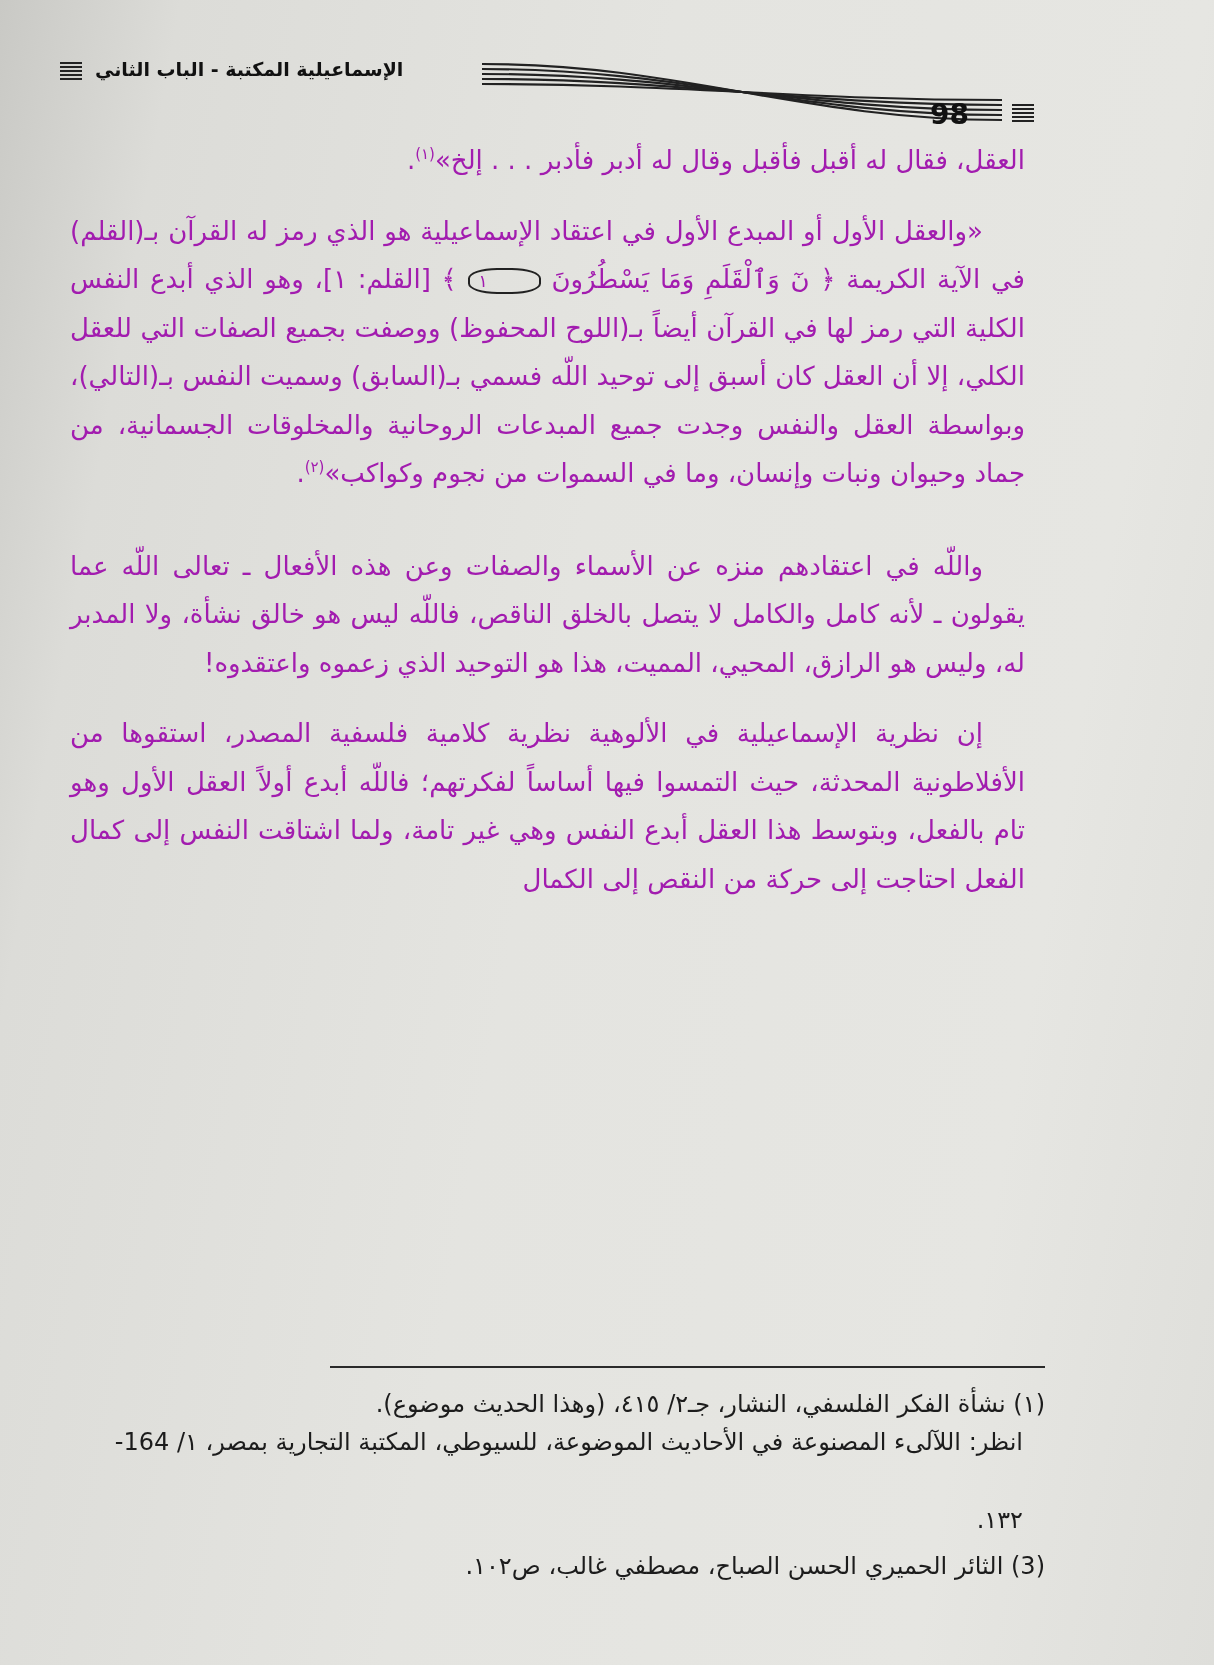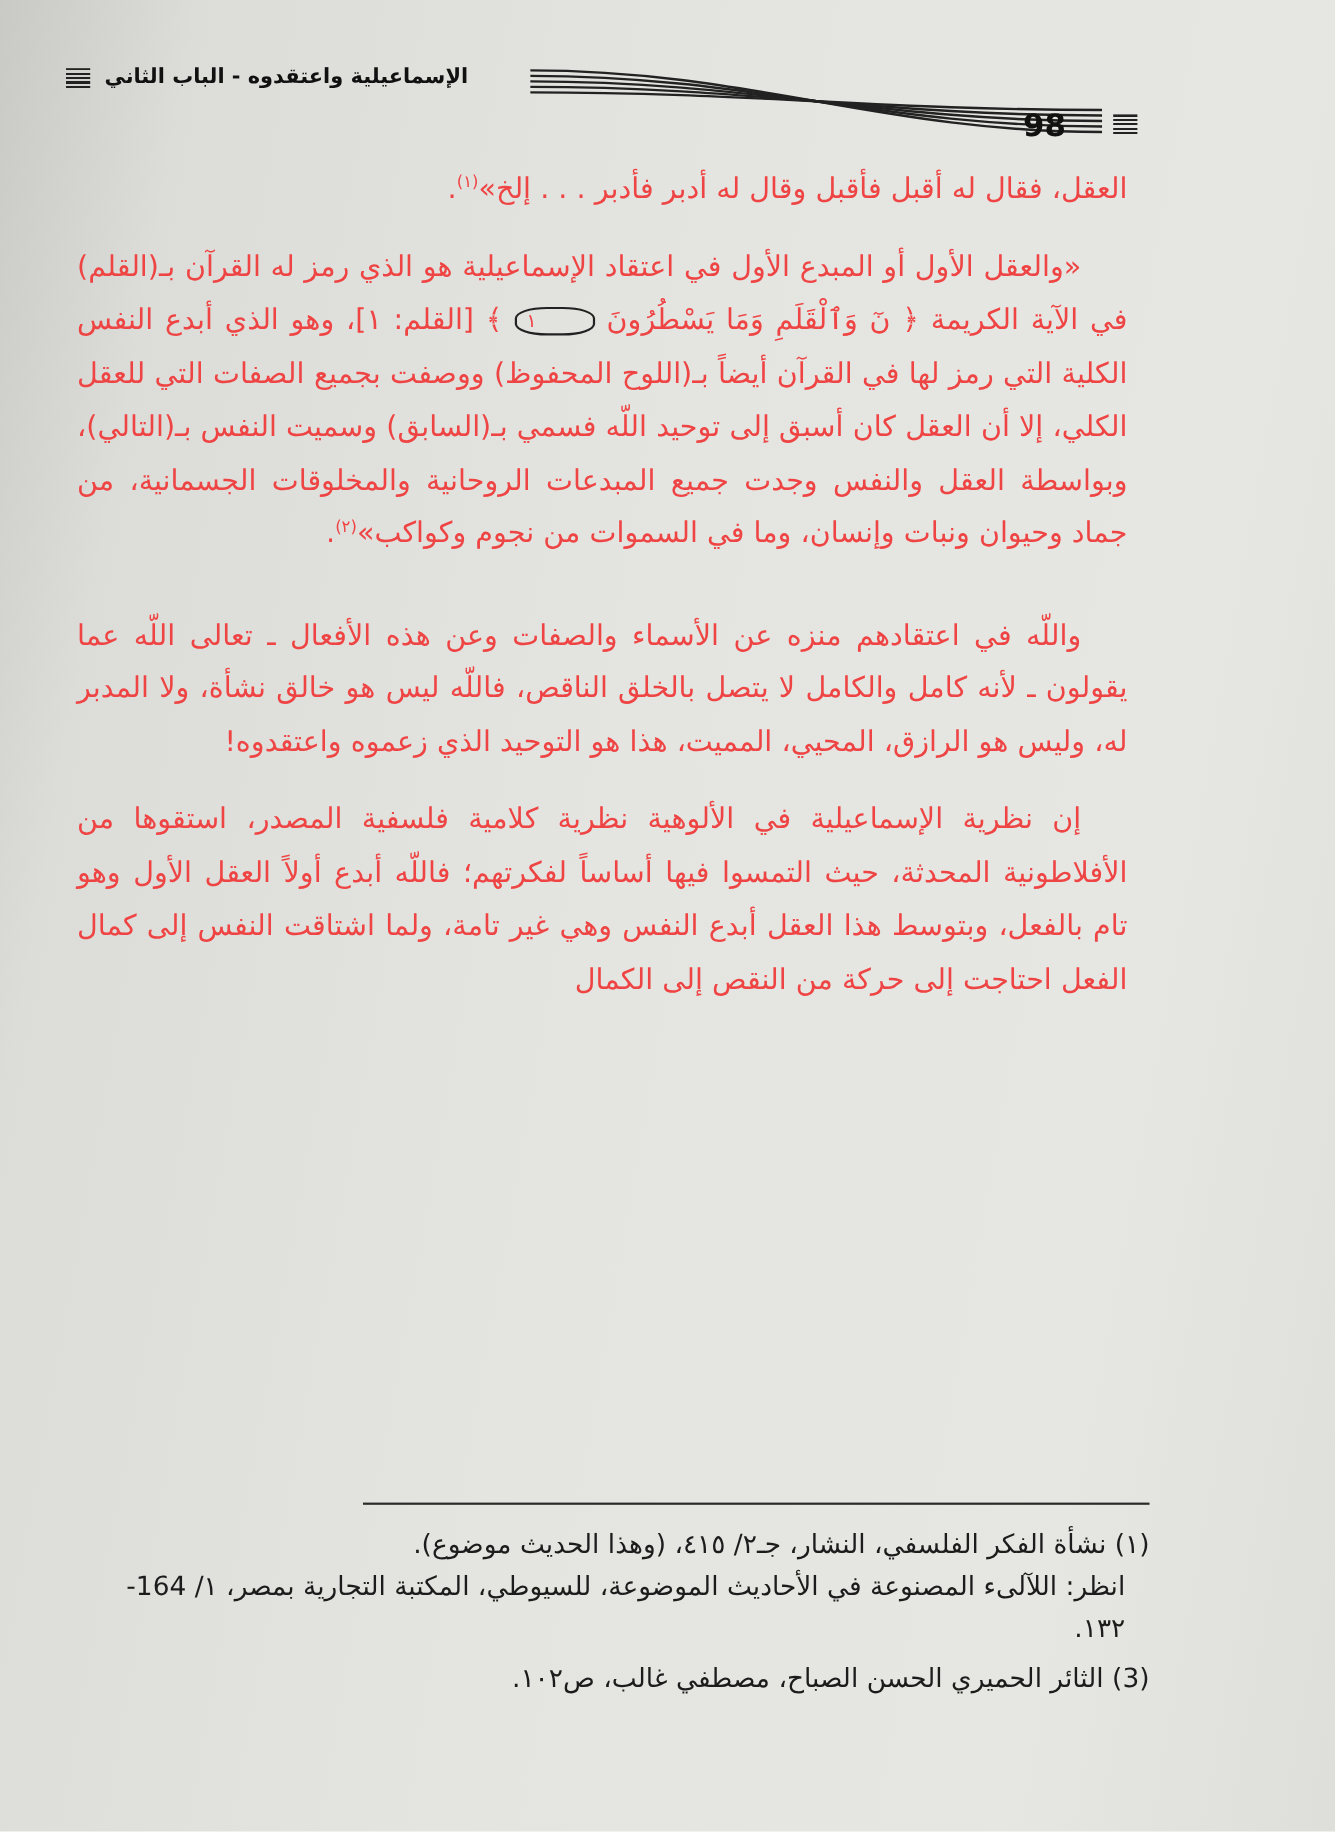--- a/index.html
+++ b/index.html
@@ -24,52 +24,52 @@
   }
   .stripe-left { left: 0; top: 4px; }
   .stripe-right { left: 952px; top: 46px; }
   .ornament { position: absolute; left: 422px; top: 0; }
   .page-number {
     position: absolute; left: 870px; top: 40px; font-size: 28px; font-weight: bold; color: #111;
   }
 
   
   .body {
-    position: absolute; left: 70px; top: 148px; width: 955px;
+    position: absolute; left: 70px; top: 136px; width: 955px;
     direction: rtl; text-align: justify; text-align-last: right;
-    font-family: "DejaVu Sans", sans-serif; font-size: 26px; line-height: 48.5px; color: #ef4444;
+    font-family: "DejaVu Sans", sans-serif; font-size: 26px; line-height: 48.5px; color: #a21caf;
   }
   .para { margin: 0; }
   .para.indent { text-indent: 42px; }
   .gap { height: 22px; }
   .sup { font-size: 15px; vertical-align: super; line-height: 0; }
   .verse-marker {
     display: inline-block; border: 2px solid #222; border-radius: 40%; padding: 0 9px;
     font-size: 17px; line-height: 22px; vertical-align: middle;
   }
 
   
   .rule { position: absolute; left: 330px; top: 1366px; width: 715px; height: 2px; background: #2a2a2a; }
   .footnotes {
     position: absolute; left: 60px; top: 1385px; width: 985px;
     direction: rtl; text-align: right; font-size: 24px; line-height: 38px; color: #1c1c1c;
   }
   .fn { margin: 0; }
   .fn.cont { padding-right: 22px; }
-  .fn.tail { padding-right: 22px; }
+  .fn.tail { padding-right: 22px; margin-top: 40px; }
   .fn-gap { height: 8px; }
 </style>
 </head>
 <body>
 
 <div class="page">
 
   <div class="header">
     <span class="stripe-small stripe-left"></span>
-    <span class="header-title">الإسماعيلية واعتقدوه - الباب الثاني</span>
+    <span class="header-title">الإسماعيلية المكتبة - الباب الثاني</span>
     <svg class="ornament" width="520" height="70" viewBox="0 0 520 70">
       <g fill="none" stroke="#222" stroke-width="2.2">
         <path d="M0 6 C 200 6, 320 62, 520 62"></path>
         <path d="M0 11 C 200 11, 320 57, 520 57"></path>
         <path d="M0 16 C 200 16, 320 52, 520 52"></path>
         <path d="M0 21 C 200 21, 320 47, 520 47"></path>
         <path d="M0 26 C 200 26, 320 42, 520 42"></path>
       </g>
     </svg>
     <span class="page-number">98</span>

